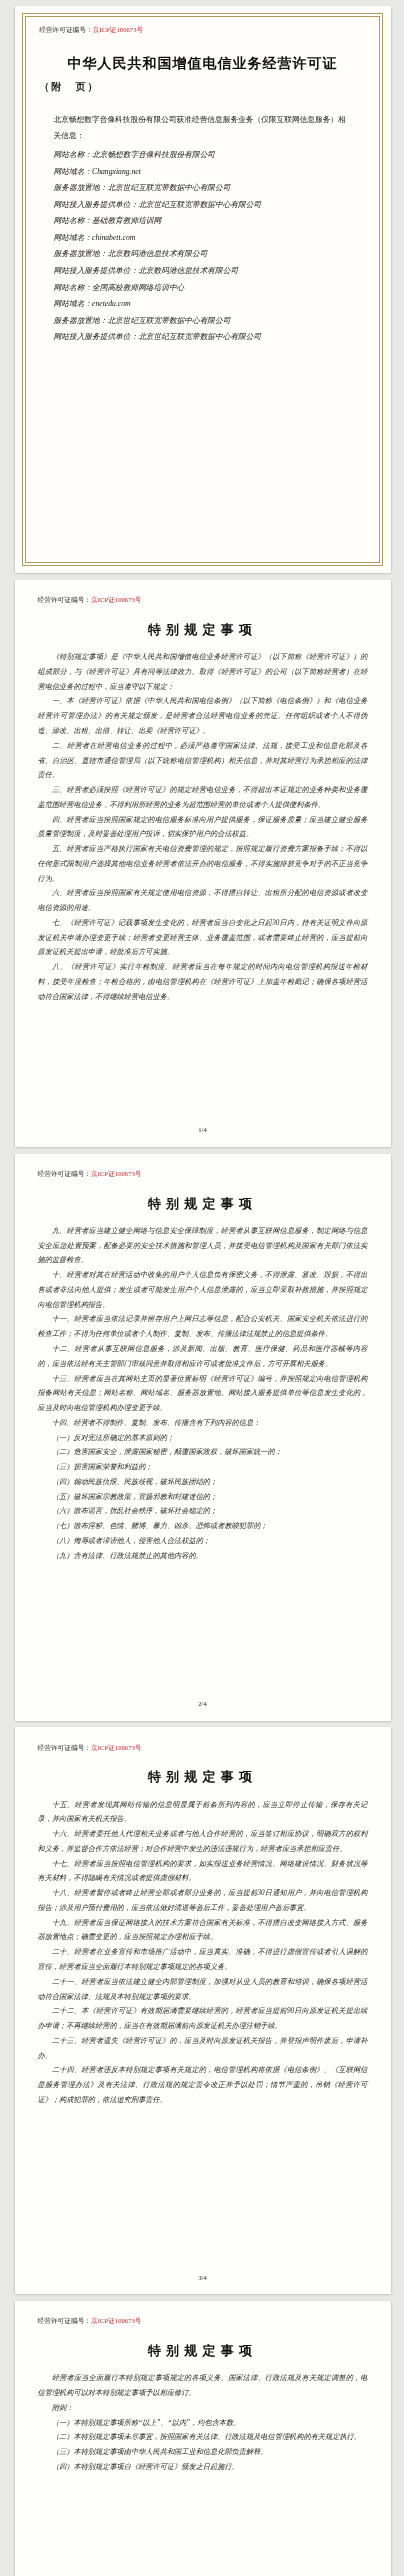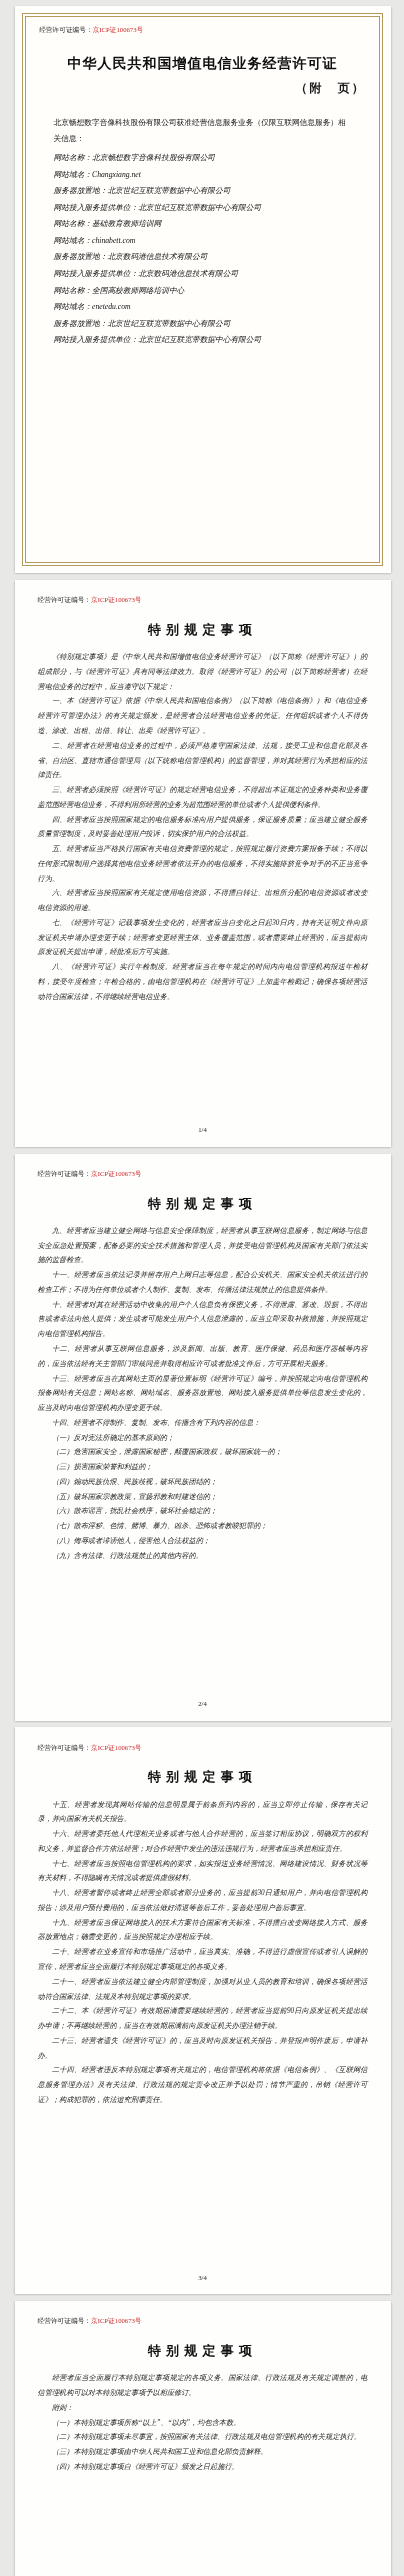--- a/index.html
+++ b/index.html
@@ -39,22 +39,22 @@
   .cert-header { font-size:6.7px; color:#222; }
   .cert-title {
     text-align:center;
     font-size:14px;
     font-weight:bold;
     letter-spacing:1px;
     margin:20.6px 5.2px 0 5.2px;
     color:#101010;
   }
   .cert-subtitle {
-    text-align:right;
-    font-size:12px;
+    text-align:left;
+    font-size:10px;
     font-weight:bold;
     letter-spacing:2.1px;
     margin-top:7.2px;
   }
   .cert-body {
     margin:17.5px 14.4px 0 14.4px;
     font-size:7.7px;
     line-height:2.15;
     color:#111;
   }
@@ -157,21 +157,21 @@
   <div class="prov-header">
     <span>经营许可证编号：</span><span class="red">京ICP证100673号</span>
   </div>
   <h2 class="prov-title">特别规定事项</h2>
   <div class="prov-body">
 
       <p class="prov-para">《特别规定事项》是《中华人民共和国增值电信业务经营许可证》（以下简称《经营许可证》）的组成部分，与《经营许可证》具有同等法律效力。取得《经营许可证》的公司（以下简称经营者）在经营电信业务的过程中，应当遵守以下规定：</p>
 
       <p class="prov-para">一、本《经营许可证》依据《中华人民共和国电信条例》（以下简称《电信条例》）和《电信业务经营许可管理办法》的有关规定颁发，是经营者合法经营电信业务的凭证。任何组织或者个人不得伪造、涂改、出租、出借、转让、出卖《经营许可证》。</p>
 
-      <p class="prov-para">二、经营者在经营电信业务的过程中，必须严格遵守国家法律、法规，接受工业和信息化部及各省、自治区、直辖市通信管理局（以下统称电信管理机构）的监督管理，并对其经营行为承担相应的法律责任。</p>
+      <p class="prov-para">二、经营者在经营电信业务的过程中，必须严格遵守国家法律、法规，接受工业和信息化部及各省、自治区、直辖市通信管理局（以下统称电信管理机构）相关信息，并对其经营行为承担相应的法律责任。</p>
 
       <p class="prov-para">三、经营者必须按照《经营许可证》的规定经营电信业务，不得超出本证规定的业务种类和业务覆盖范围经营电信业务，不得利用所经营的业务为超范围经营的单位或者个人提供便利条件。</p>
 
       <p class="prov-para">四、经营者应当按照国家规定的电信服务标准向用户提供服务，保证服务质量；应当建立健全服务质量管理制度，及时妥善处理用户投诉，切实保护用户的合法权益。</p>
 
       <p class="prov-para">五、经营者应当严格执行国家有关电信资费管理的规定，按照规定履行资费方案报备手续；不得以任何形式限制用户选择其他电信业务经营者依法开办的电信服务，不得实施排挤竞争对手的不正当竞争行为。</p>
 
       <p class="prov-para">六、经营者应当按照国家有关规定使用电信资源，不得擅自转让、出租所分配的电信资源或者改变电信资源的用途。</p>
 
       <p class="prov-para">七、《经营许可证》记载事项发生变化的，经营者应当自变化之日起30日内，持有关证明文件向原发证机关申请办理变更手续；经营者变更经营主体、业务覆盖范围，或者需要终止经营的，应当提前向原发证机关提出申请，经批准后方可实施。</p>
@@ -183,24 +183,24 @@
 
 <section class="page prov-page">
   <div class="prov-header">
     <span>经营许可证编号：</span><span class="red">京ICP证100673号</span>
   </div>
   <h2 class="prov-title">特别规定事项</h2>
   <div class="prov-body">
 
       <p class="prov-para">九、经营者应当建立健全网络与信息安全保障制度，经营者从事互联网信息服务，制定网络与信息安全应急处置预案，配备必要的安全技术措施和管理人员，并接受电信管理机构及国家有关部门依法实施的监督检查。</p>
 
+      <p class="prov-para">十、经营者对其在经营活动中收集的用户个人信息负有保密义务，不得泄露、篡改、毁损，不得出售或者非法向他人提供；发生或者可能发生用户个人信息泄露的，应当立即采取补救措施，并按照规定向电信管理机构报告。</p>
+
       <p class="prov-para">十一、经营者应当依法记录并留存用户上网日志等信息，配合公安机关、国家安全机关依法进行的检查工作；不得为任何单位或者个人制作、复制、发布、传播法律法规禁止的信息提供条件。</p>
 
-      <p class="prov-para">十、经营者对其在经营活动中收集的用户个人信息负有保密义务，不得泄露、篡改、毁损，不得出售或者非法向他人提供；发生或者可能发生用户个人信息泄露的，应当立即采取补救措施，并按照规定向电信管理机构报告。</p>
-
       <p class="prov-para">十二、经营者从事互联网信息服务，涉及新闻、出版、教育、医疗保健、药品和医疗器械等内容的，应当依法经有关主管部门审核同意并取得相应许可或者批准文件后，方可开展相关服务。</p>
 
       <p class="prov-para">十三、经营者应当在其网站主页的显著位置标明《经营许可证》编号，并按照规定向电信管理机构报备网站有关信息；网站名称、网站域名、服务器放置地、网站接入服务提供单位等信息发生变化的，应当及时向电信管理机构办理变更手续。</p>
 
       <p class="prov-para">十四、经营者不得制作、复制、发布、传播含有下列内容的信息：</p>
 
       <p class="prov-para">（一）反对宪法所确定的基本原则的；</p>
 
       <p class="prov-para">（二）危害国家安全，泄露国家秘密，颠覆国家政权，破坏国家统一的；</p>
 

